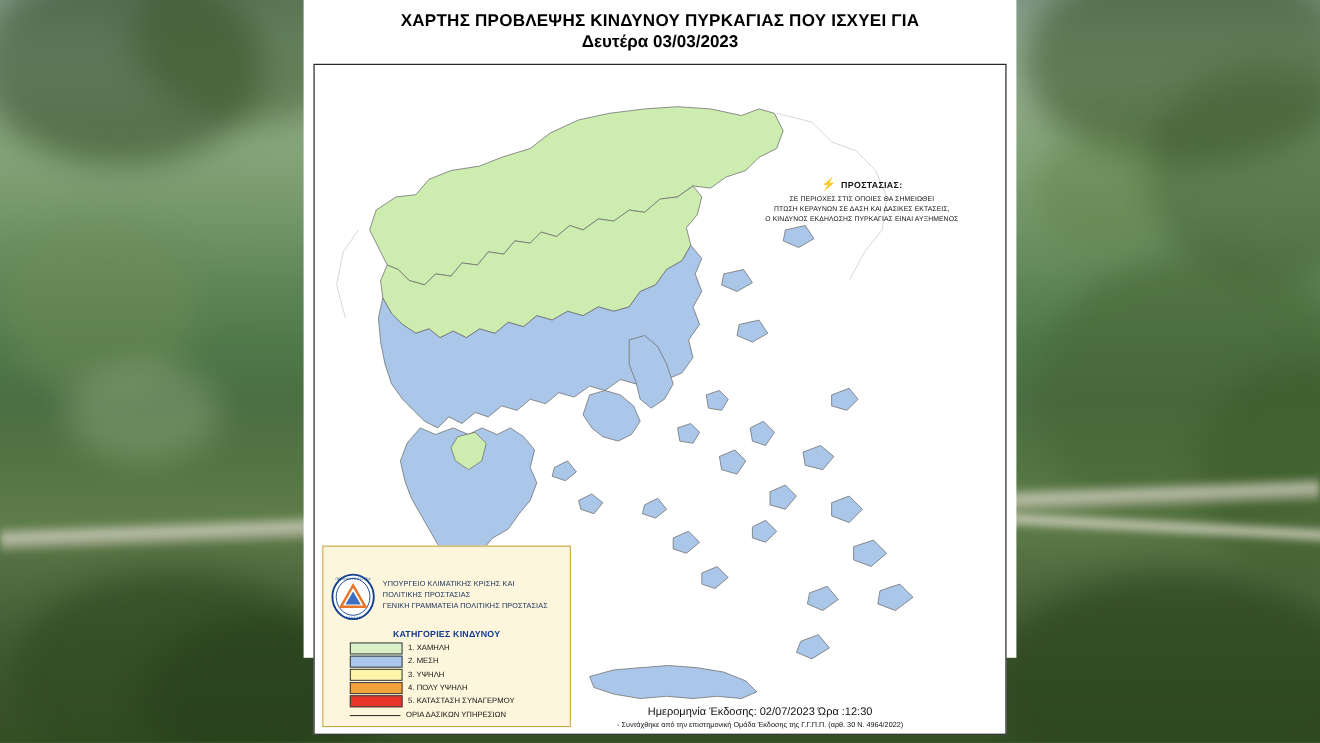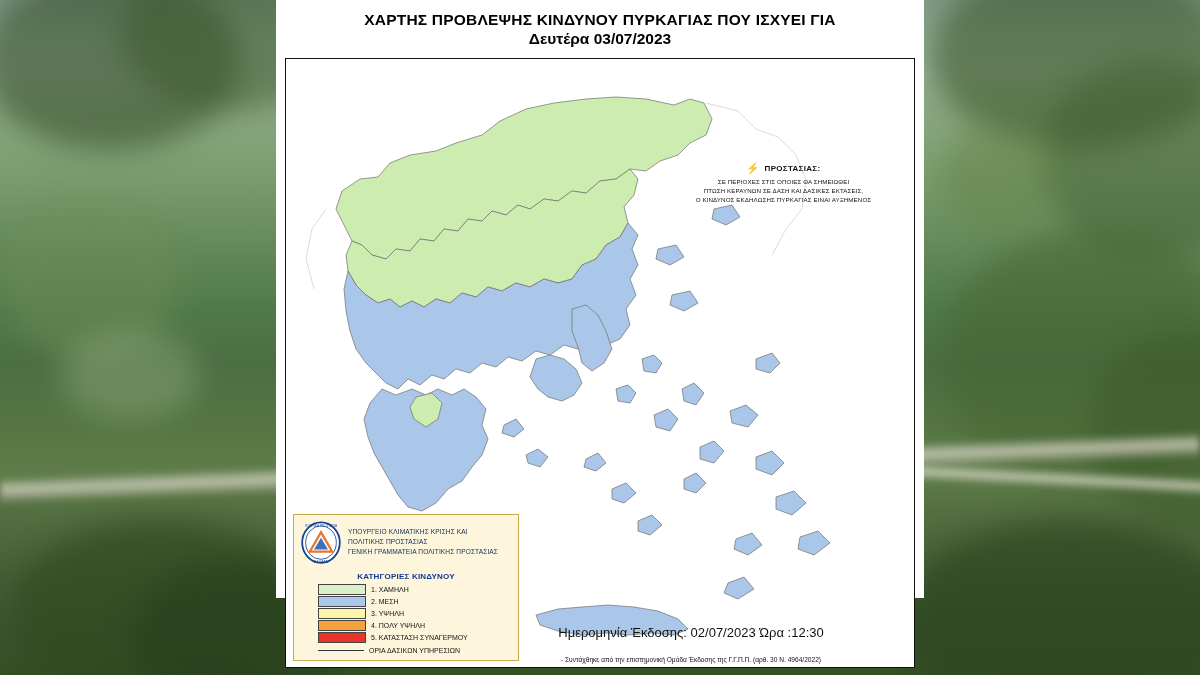--- a/index.html
+++ b/index.html
@@ -70,42 +70,42 @@
     position:absolute;left:390px;top:104px;width:215px;
     text-align:center;color:#111;
   }
   .note .hdr{font-size:8px;font-weight:bold;letter-spacing:.3px;display:flex;align-items:center;justify-content:center;gap:4px;}
   .note .bolt{font-size:11px;line-height:1;}
   .note .body{font-size:6.2px;line-height:1.45;margin-top:4px;letter-spacing:.1px;}
   
   .legend{
     position:absolute;left:7px;bottom:6px;width:226px;
     background:#fdf6dc;border:1px solid #caa94a;
-    padding:6px 6px 6px 6px;
+    padding:24px 6px 6px 6px;
     box-sizing:border-box;
   }
   .legend-top{display:flex;align-items:flex-start;gap:6px;}
   .logo{width:42px;height:46px;flex:0 0 42px;}
   .org{font-size:6.6px;line-height:1.5;color:#102a54;letter-spacing:.1px;padding-top:6px;}
   .cat-title{
     text-align:center;font-size:8px;color:#12398f;font-weight:bold;
     margin:5px 0 3px 0;letter-spacing:.2px;
   }
   .rows{padding-left:18px;}
   .lrow{display:flex;align-items:center;gap:5px;margin-bottom:1px;}
   .swatch{width:46px;height:9px;border:1px solid #444;}
   .lrow span{font-size:7px;color:#111;}
   .bounds{display:flex;align-items:center;gap:5px;margin-top:4px;padding-left:18px;}
   .boundline{width:46px;height:0;border-top:1.4px solid #333;}
   .bounds span{font-size:7px;color:#111;}
   
   .foot{
     position:absolute;right:8px;bottom:4px;text-align:center;color:#111;width:430px;
   }
-  .foot .f1{font-size:13px;margin-bottom:16px;text-align:center;}
+  .foot .f1{font-size:10px;margin-bottom:3px;text-align:center;}
   .foot .f2{font-size:6.6px;}
 </style>
 </head>
 <body>
 
 <div class="bg">
   <div class="bg-blobs">
     <div class="blob" style="left:-20px;top:-30px;width:260px;height:180px;background:#2e4a22;"></div>
     <div class="blob" style="left:120px;top:-40px;width:220px;height:150px;background:#3a5a28;"></div>
     <div class="blob" style="left:930px;top:-40px;width:300px;height:190px;background:#33521f;"></div>
@@ -120,21 +120,21 @@
     <div class="blob" style="left:60px;top:330px;width:140px;height:90px;background:#9fb98a;opacity:.35;"></div>
   </div>
   <div class="road"></div>
   <div class="road2"></div>
 </div>
 
 <div class="card">
 
   <div class="title">
     <div class="l1">ΧΑΡΤΗΣ ΠΡΟΒΛΕΨΗΣ ΚΙΝΔΥΝΟΥ ΠΥΡΚΑΓΙΑΣ ΠΟΥ ΙΣΧΥΕΙ ΓΙΑ</div>
-    <div class="l2">Δευτέρα 03/07/2023</div>
+    <div class="l2">Δευτέρα 03/03/2023</div>
   </div>
 
   <div class="map-frame">
 
     <svg class="mapsvg" viewBox="0 0 628 608">
       <g id="low" fill="#cdecb0" stroke="#6f6f6f" stroke-width="0.7">
 
         <path d="M60,170 L50,150 L56,132 L74,120 L92,118 L104,104 L124,96 L150,92 L170,84 L196,76 L214,62 L240,50 L268,44 L300,40 L330,38 L360,40 L388,46 L404,40 L418,44 L426,60 L420,76 L404,84 L392,96 L374,102 L360,112 L344,110 L330,120 L314,122 L300,134 L286,132 L272,142 L258,140 L244,150 L232,146 L220,156 L206,152 L196,162 L182,160 L172,172 L158,170 L148,182 L134,180 L124,192 L110,190 L100,200 L86,196 L76,186 L66,182 Z"></path>
         <path d="M66,182 L76,186 L86,196 L100,200 L110,190 L124,192 L134,180 L148,182 L158,170 L172,172 L182,160 L196,162 L206,152 L220,156 L232,146 L244,150 L258,140 L272,142 L286,132 L300,134 L314,122 L330,120 L344,110 L352,120 L348,136 L338,148 L342,164 L334,178 L320,186 L310,200 L296,206 L286,220 L272,224 L258,220 L244,228 L230,224 L216,232 L202,228 L190,238 L176,234 L164,244 L150,240 L138,248 L126,242 L114,248 L104,240 L92,244 L80,236 L70,226 L62,212 L60,196 Z"></path>
       </g>

